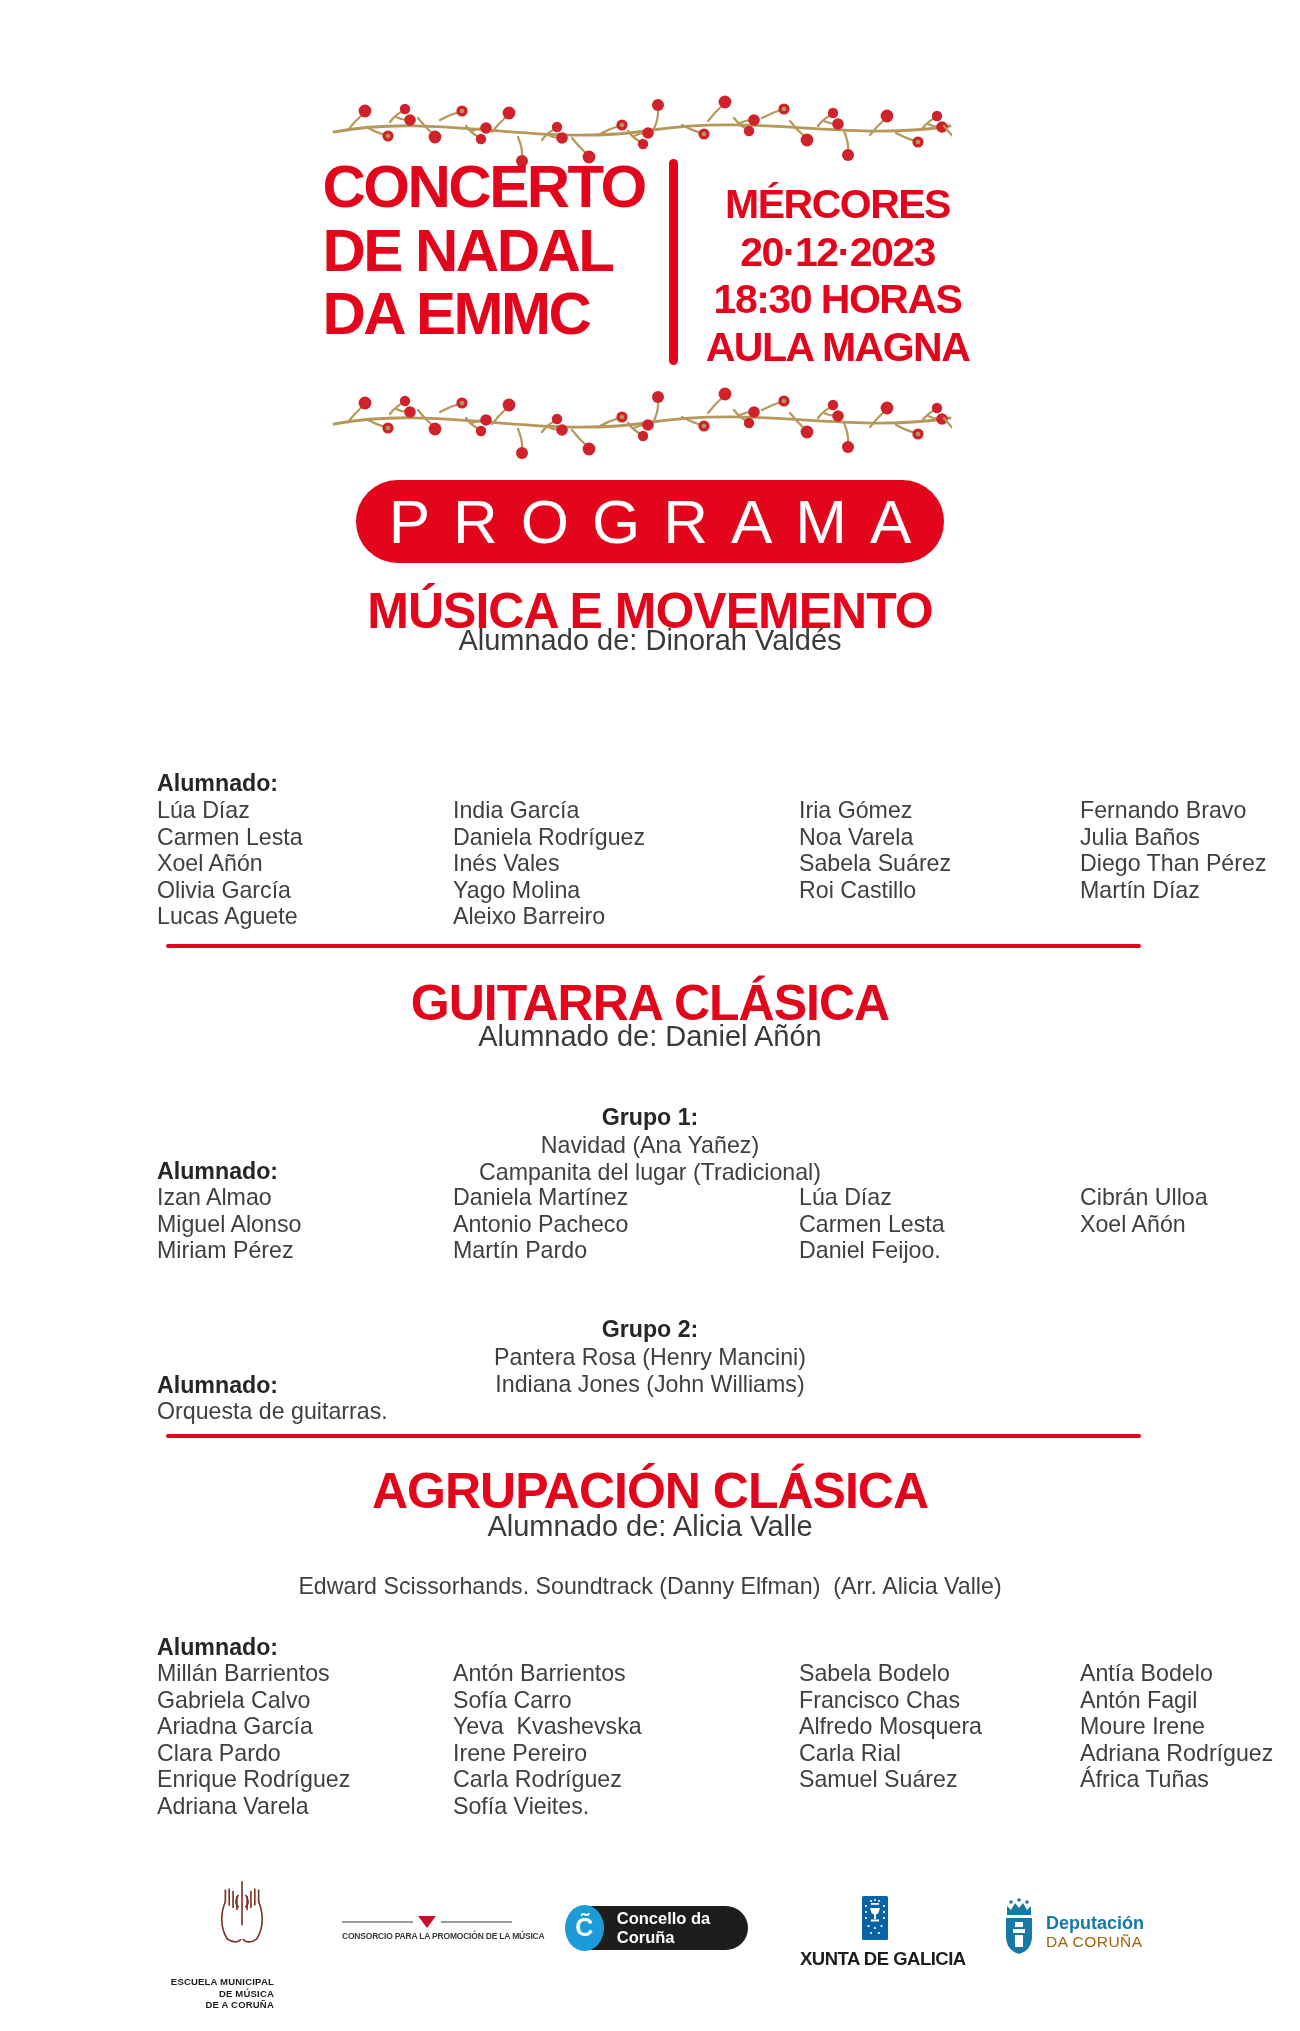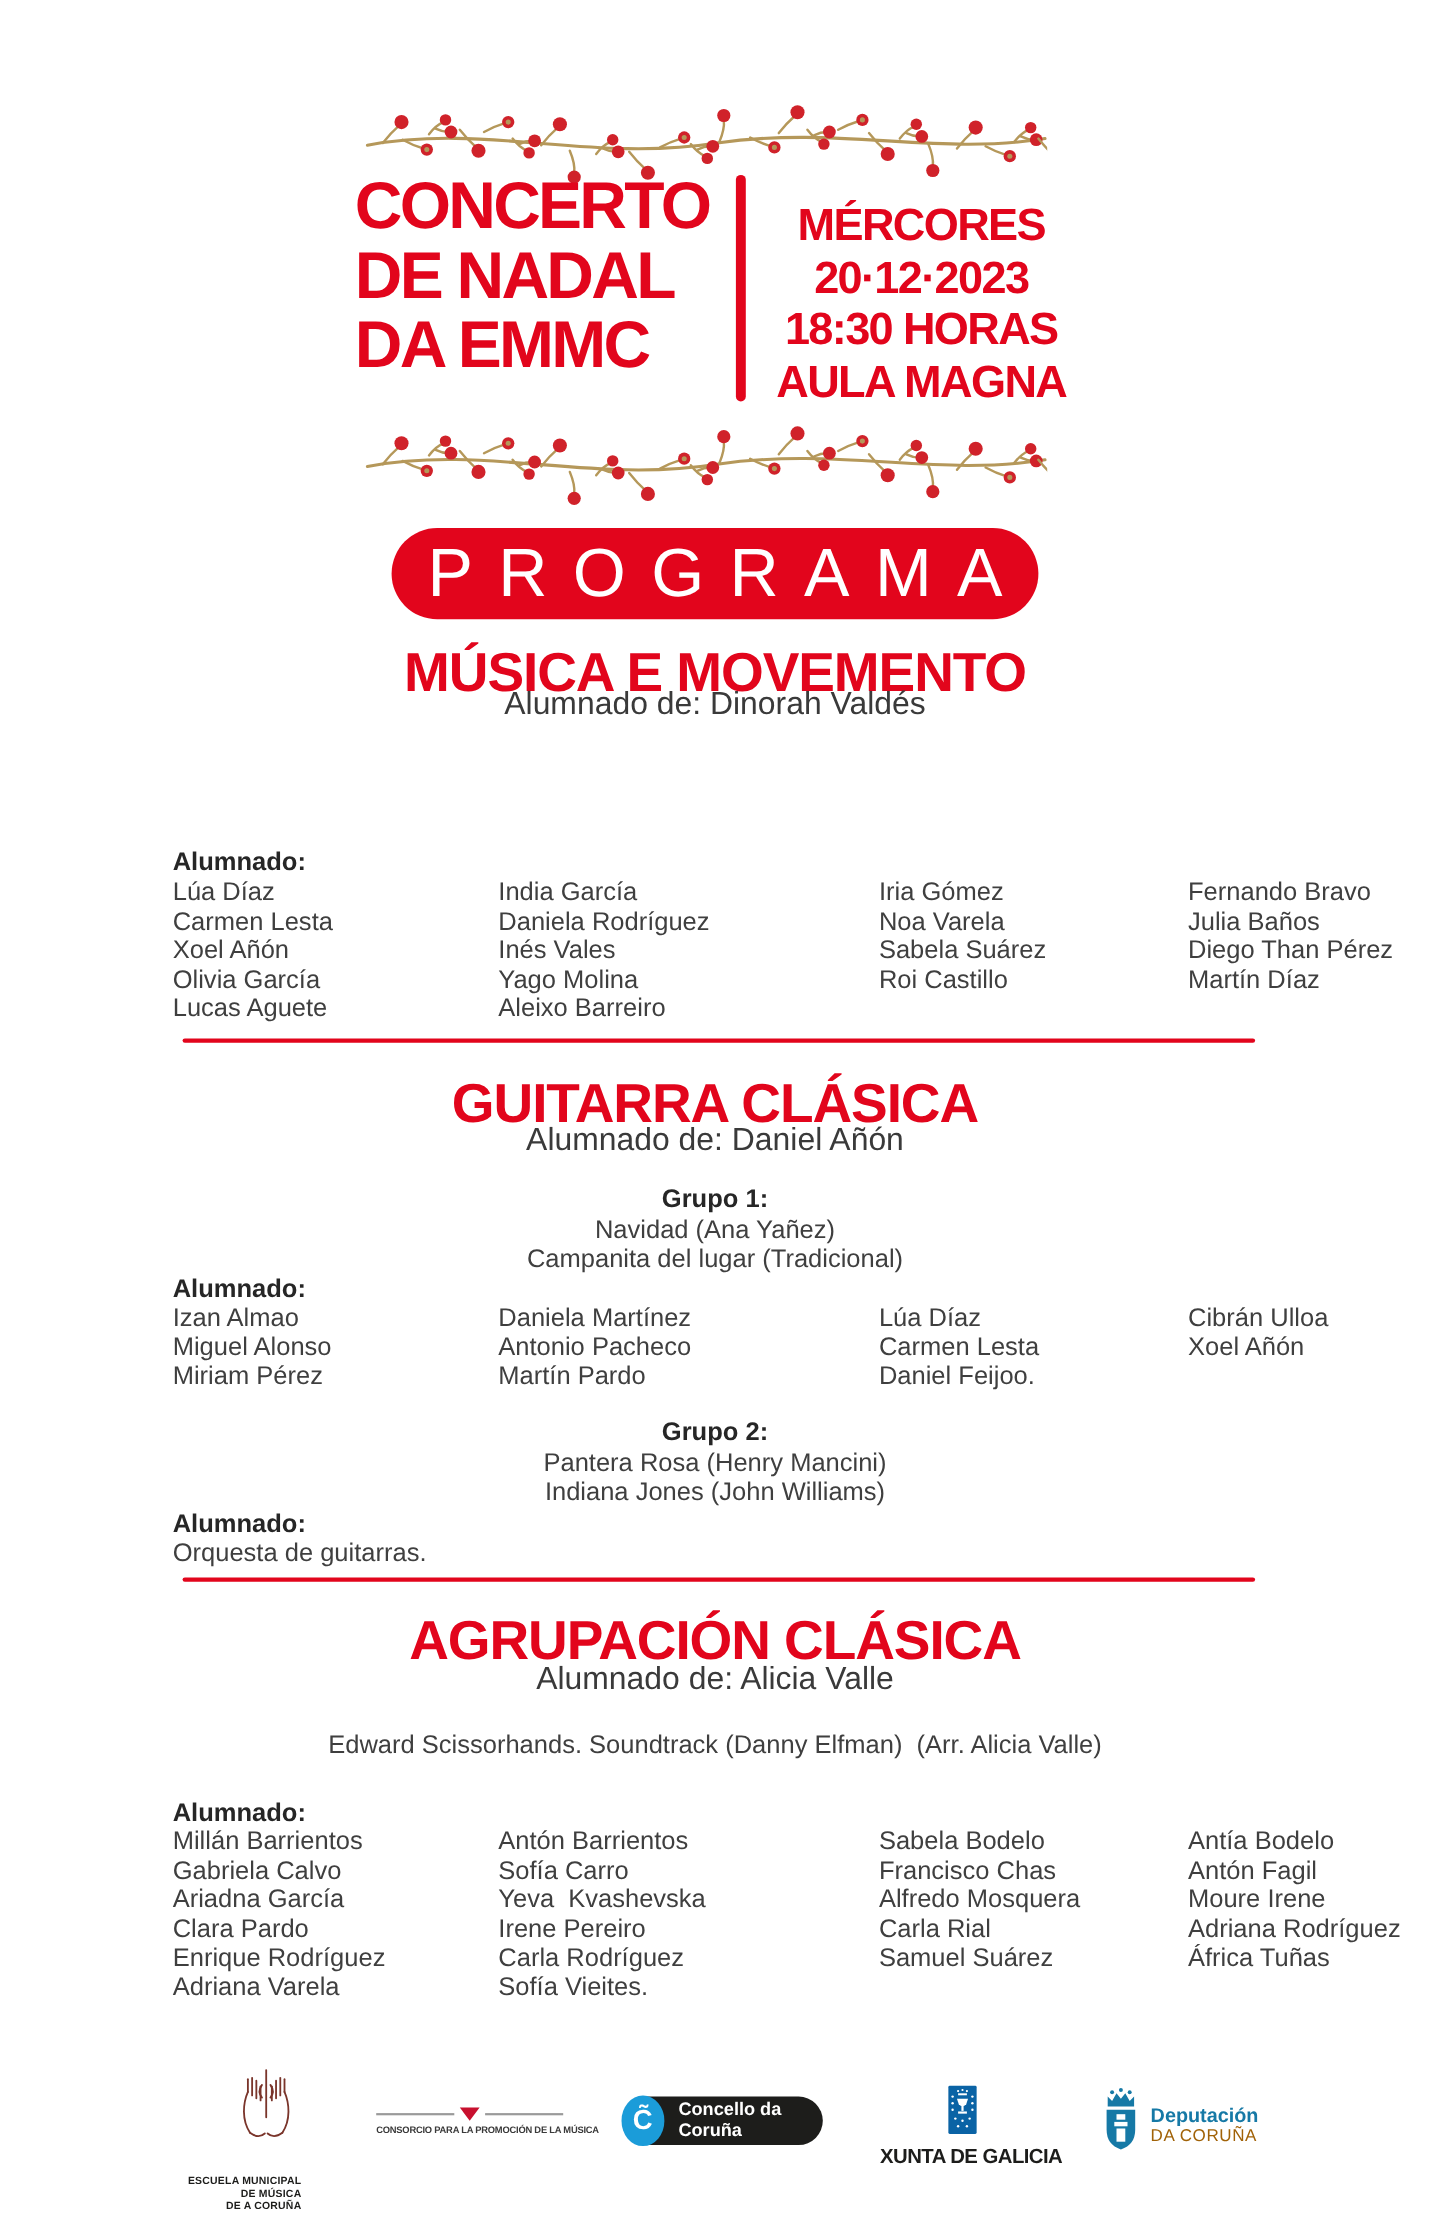--- a/index.html
+++ b/index.html
@@ -25,21 +25,21 @@
     position:absolute; top:480px; left:50%; transform:translateX(-50%);
     width:588px; height:83px; background:#e2051c; border-radius:44px;
     color:#ffffff; display:flex; align-items:center; justify-content:center;
     font-size:62px; font-weight:400; letter-spacing:23px; padding-left:23px; box-sizing:border-box;
   }
   
   .centered{position:absolute; left:0; right:0; text-align:center;}
   .sec-heading{color:#e2051c; font-weight:bold; font-size:50px; letter-spacing:-1px;}
   .sec-teacher{color:#3a3a3a; font-size:29px;}
   .pieces div{color:#3f3f3f; font-size:23.2px; line-height:28.6px; white-space:pre-wrap;}
-  .grupo-label{color:#262626; font-weight:bold; font-size:23.2px; line-height:27.5px;}
+  .grupo-label{color:#262626; font-weight:bold; font-size:23.2px; line-height:27.5px;margin-top:28px;}
   .grupo-pieces div{color:#3f3f3f; font-size:23.2px; line-height:27.2px; white-space:pre-wrap;}
   .alum-label{position:absolute; left:157px; color:#262626; font-weight:bold; font-size:23.2px;}
   .alum-note{position:absolute; left:157px; color:#3f3f3f; font-size:23.2px;}
   .name-grid{position:absolute; left:157px; display:grid; grid-template-columns:257px 307px 242px auto;gap:39px;}
   .name-col div{color:#3f3f3f; font-size:23.2px; line-height:26.6px; white-space:pre-wrap;}
   .rule{position:absolute; left:166px; width:975px; height:4px; background:#e2051c; border-radius:2px;}
   
   .logo-emmc{position:absolute; left:158px; top:1856px; width:116px; text-align:right;}
   .emmc-caption{margin-top:4px; font-size:9.5px; font-weight:bold; line-height:11.5px; letter-spacing:.2px; color:#1d1d1b;}
   .logo-consorcio{position:absolute; left:342px; top:1916px; width:170px;}

